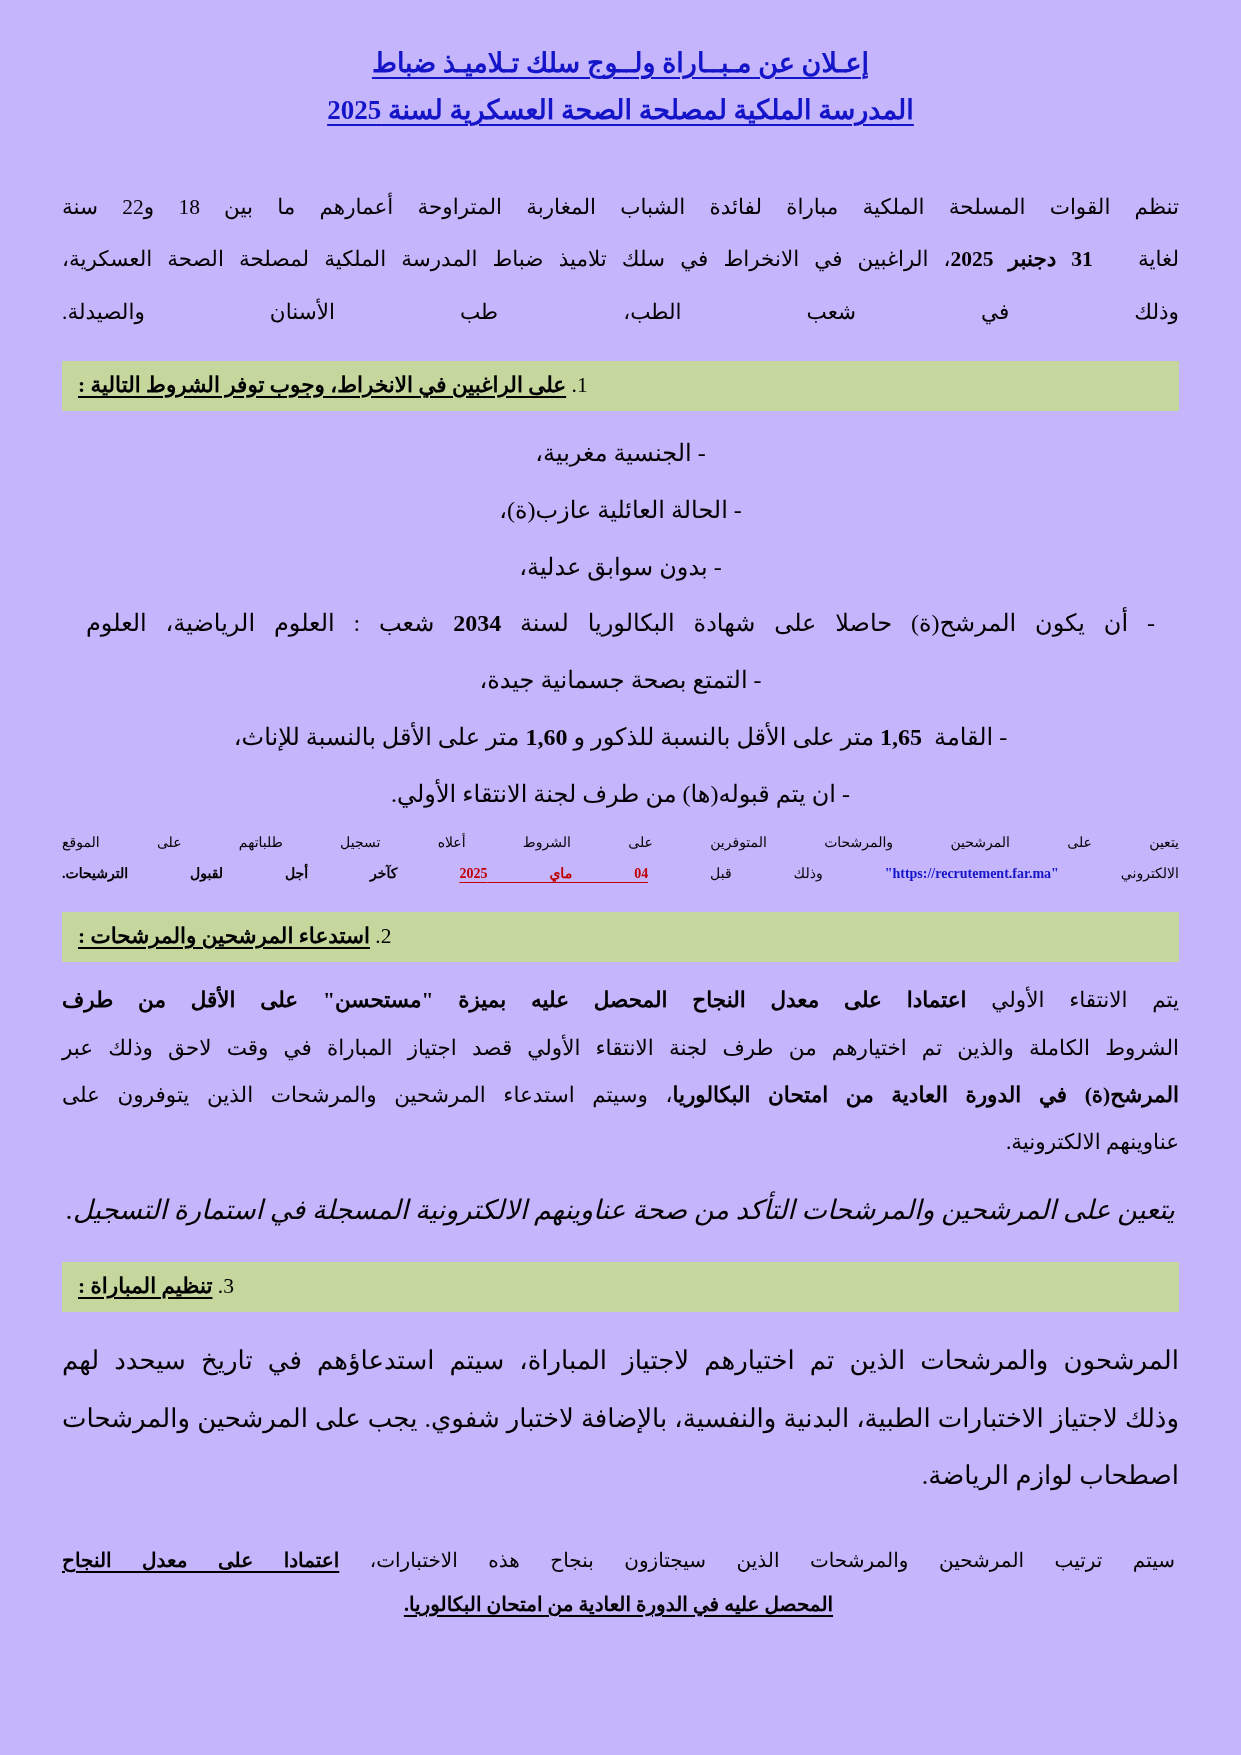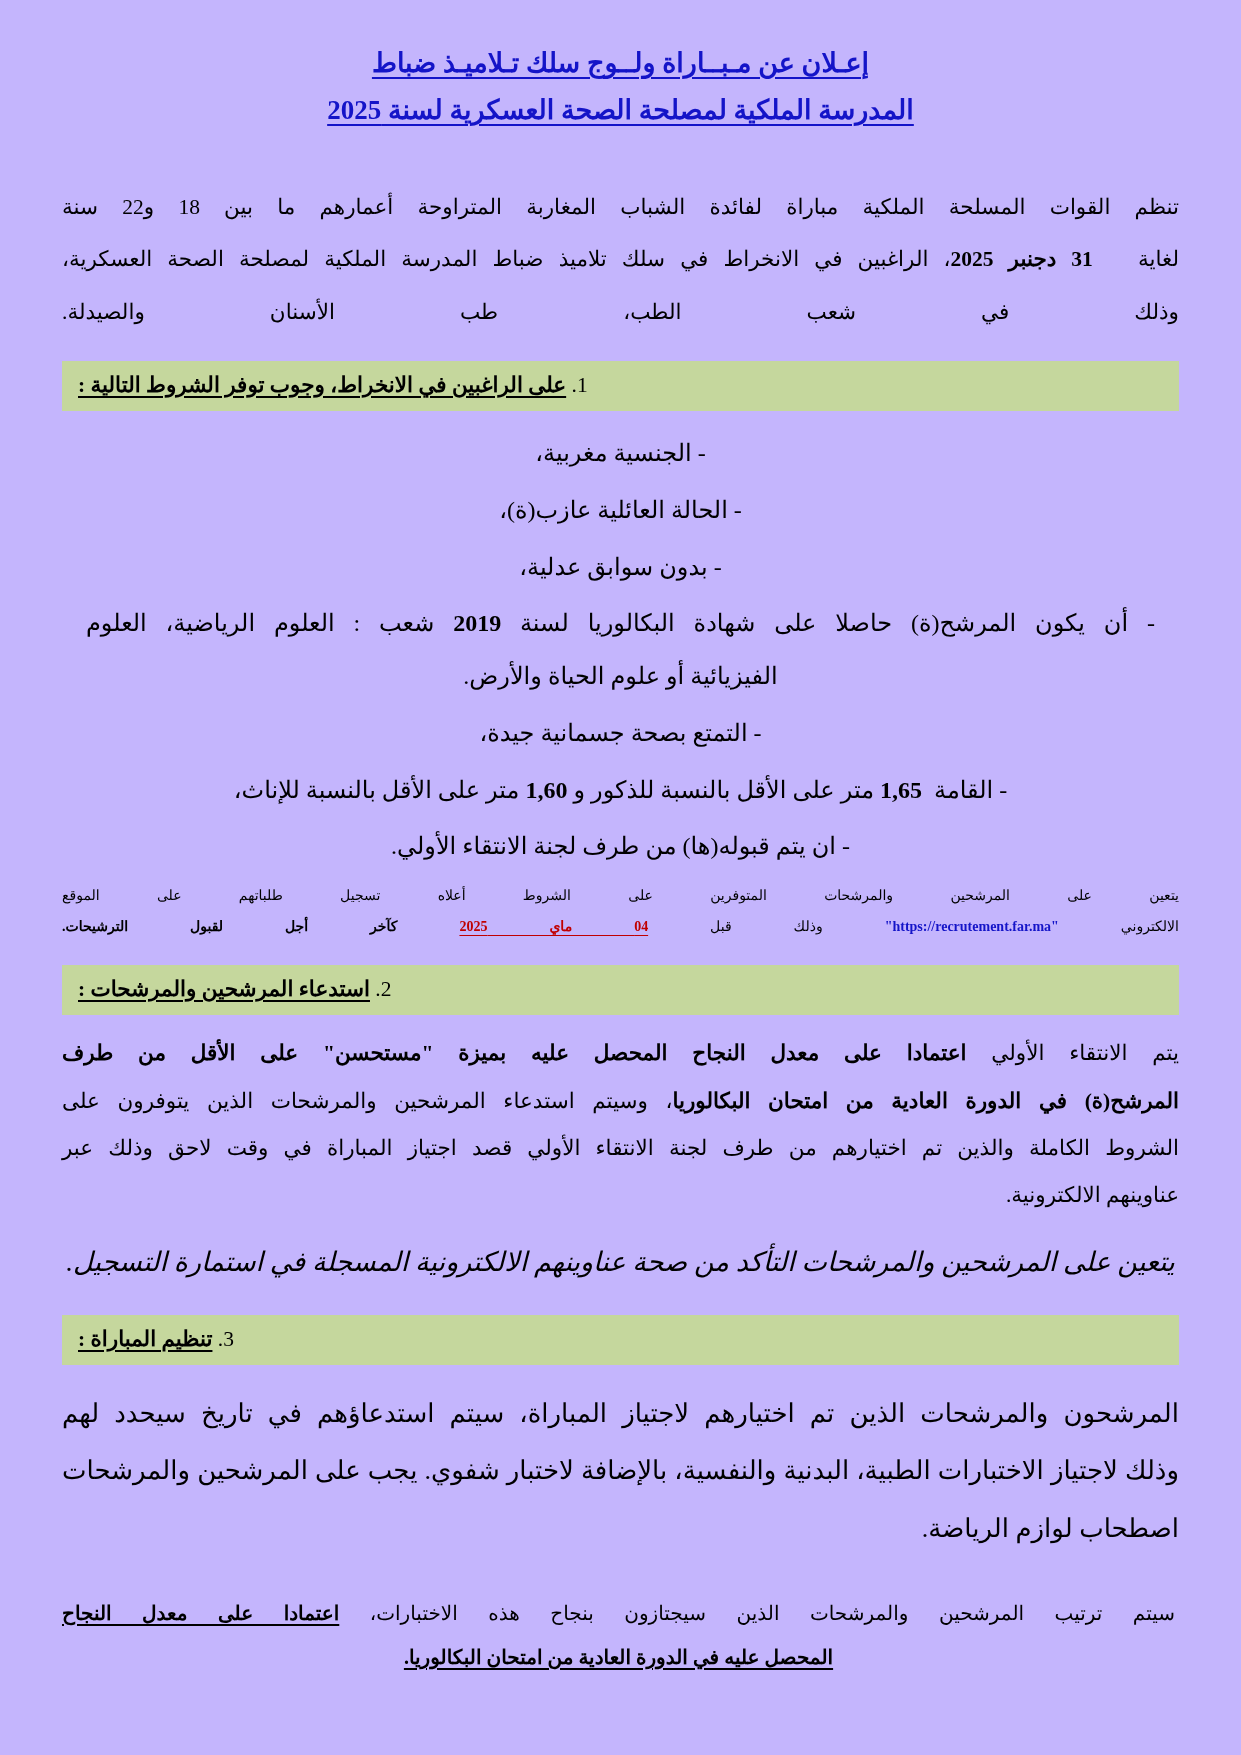--- a/index.html
+++ b/index.html
@@ -164,24 +164,23 @@
     </span>
   </div>
 
   <ul class="cond-list">
     <li>- الجنسية مغربية،</li>
     <li>- الحالة العائلية عازب(ة)،</li>
     <li>- بدون سوابق عدلية،</li>
     <li class="long">
       <span class="justify-line">
         <span>- أن يكون المرشح(ة) حاصلا على شهادة البكالوريا لسنة</span>
-        <b>2019</b>
+        <b>2034</b>
         <span>شعب : العلوم الرياضية، العلوم</span>
       </span>
-      <span class="center-line">الفيزيائية أو علوم الحياة والأرض.</span>
     </li>
     <li>- التمتع بصحة جسمانية جيدة،</li>
     <li>
       <span>- القامة</span>&nbsp;
       <b>1,65</b>
       <span>متر على الأقل بالنسبة للذكور و</span>
       <b>1,60</b>
       <span>متر على الأقل بالنسبة للإناث،</span>
     </li>
     <li>- ان يتم قبوله(ها) من طرف لجنة الانتقاء الأولي.</li>
@@ -203,24 +202,24 @@
       <span class="num">2.</span>
       <span class="htext">استدعاء المرشحين والمرشحات :</span>
     </span>
   </div>
 
   <div class="sec2-para">
     <span class="justify-line">
       <span>يتم الانتقاء الأولي</span>
       <b>اعتمادا على معدل النجاح المحصل عليه بميزة "مستحسن" على الأقل من طرف</b>
     </span>
+    <span class="justify-line">الشروط الكاملة والذين تم اختيارهم من طرف لجنة الانتقاء الأولي قصد اجتياز المباراة في وقت لاحق وذلك عبر</span>
     <span class="justify-line">
       <b>المرشح(ة) في الدورة العادية من امتحان البكالوريا</b><span>، وسيتم استدعاء المرشحين والمرشحات الذين يتوفرون على</span>
     </span>
-    <span class="justify-line">الشروط الكاملة والذين تم اختيارهم من طرف لجنة الانتقاء الأولي قصد اجتياز المباراة في وقت لاحق وذلك عبر</span>
     <span class="right-line">عناوينهم الالكترونية.</span>
   </div>
 
   <div class="sec2-sub">يتعين على المرشحين والمرشحات التأكد من صحة عناوينهم الالكترونية المسجلة في استمارة التسجيل.</div>
 
   <div class="section-head">
     <span class="headwrap">
       <span class="num">3.</span>
       <span class="htext">تنظيم المباراة :</span>
     </span>

